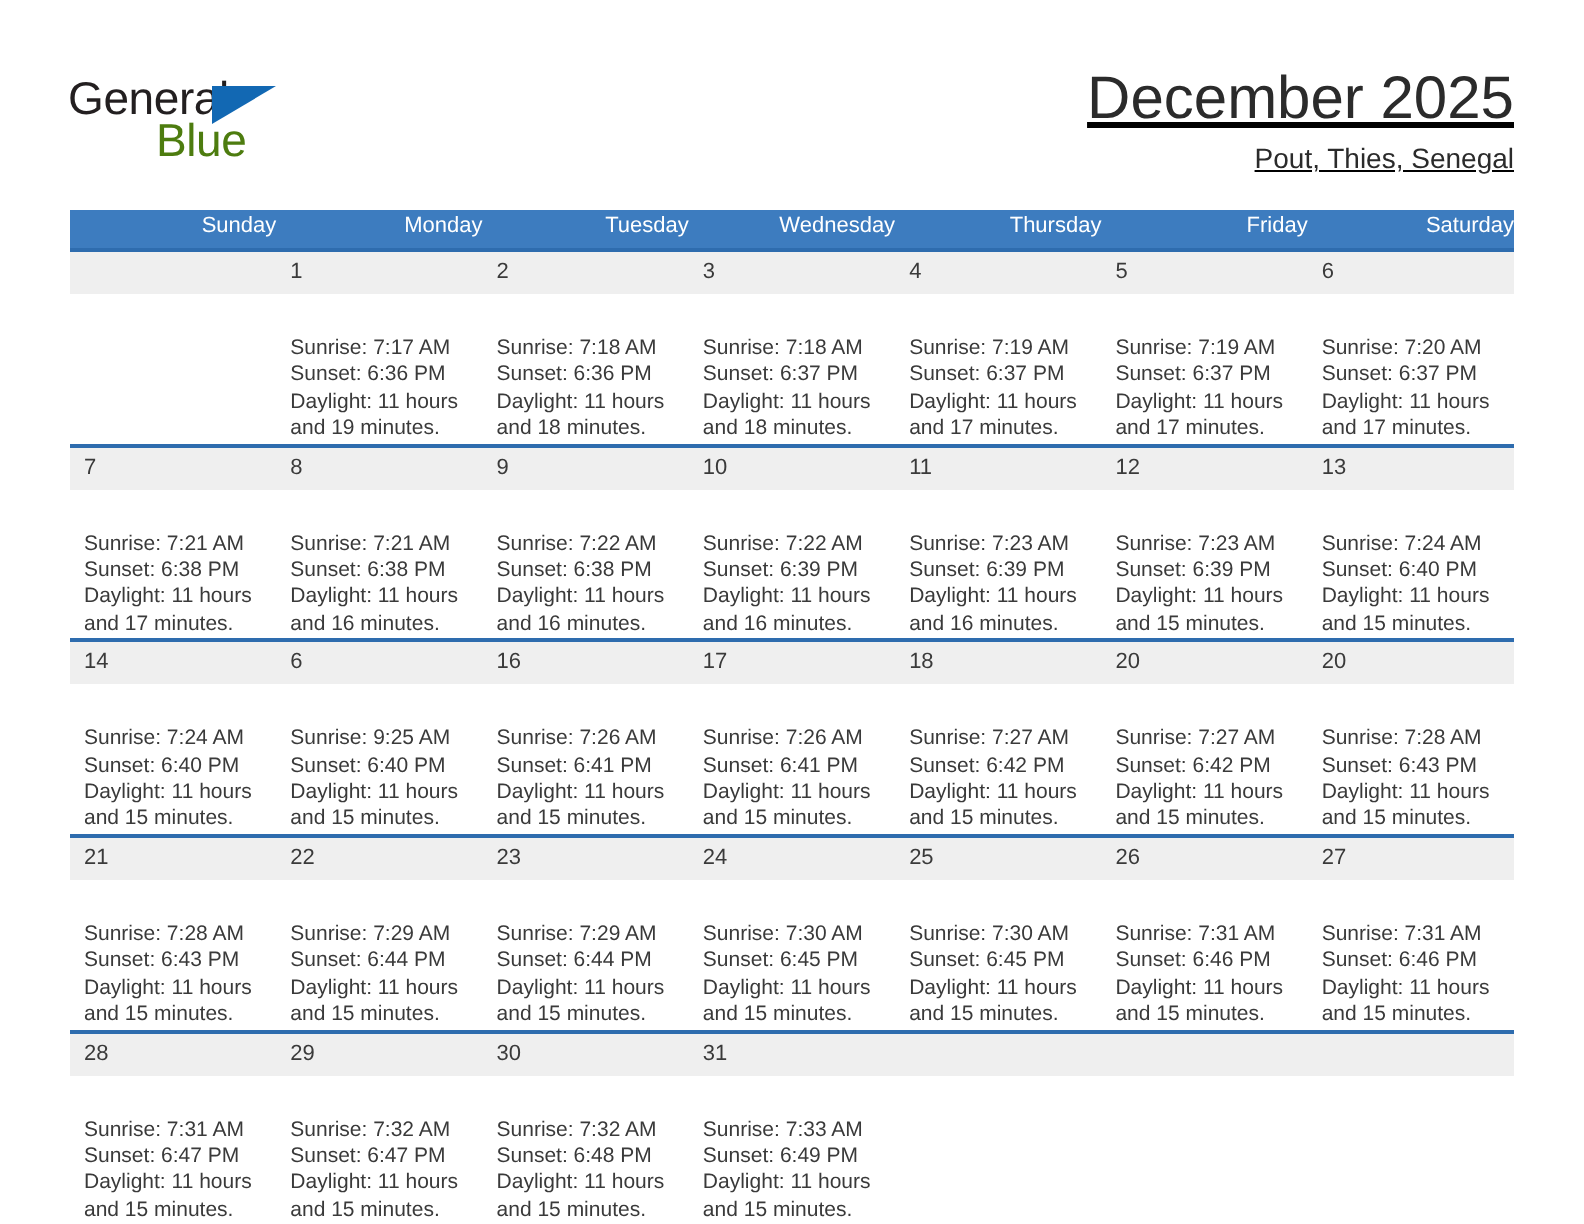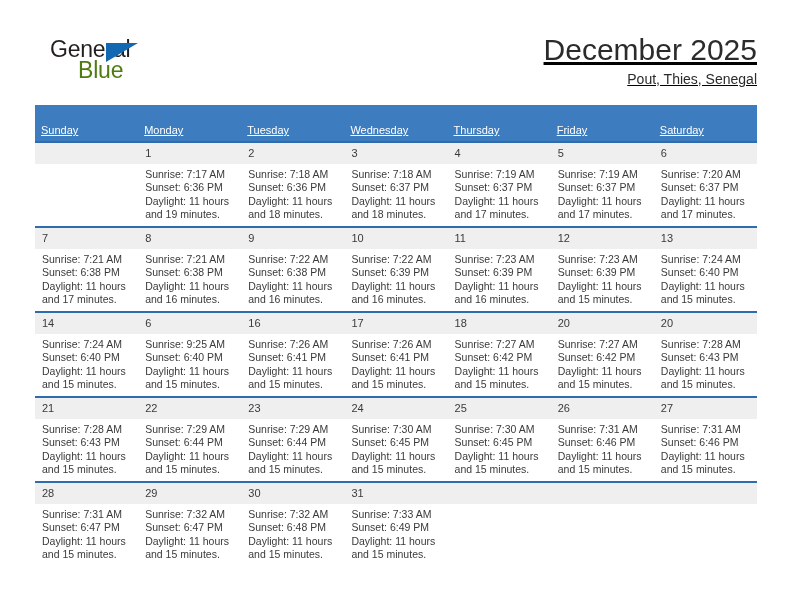--- a/index.html
+++ b/index.html
@@ -30,21 +30,21 @@
   }
   .brand {
     position: absolute;
     left: 34px;
     top: 36px;
     width: 160px;
     height: 52px;
   }
   .brand-general {
     position: absolute;
-    left: 16px;
+    left: 0;
     top: 0;
     font-size: 23px;
     color: #231f20;
     letter-spacing: -0.2px;
     line-height: 26px;
   }
   .brand-triangle {
     position: absolute;
     left: 72px;
     top: 7px;
@@ -90,25 +90,24 @@
     top: 105px;
     width: 722px;
     border-collapse: collapse;
     table-layout: fixed;
   }
   .calendar th {
     background: #3d7cbf;
     color: #ffffff;
     font-size: 11px;
     font-weight: normal;
-    text-align: left;
-    padding: 19px 0 5px 6px;
+    text-align: right;
+    padding: 2px 0 5px 6px;
     height: 11px;
     border: none;
-    text-decoration: underline;
   }
   .calendar td {
     width: 103.14px;
     height: 83px;
     vertical-align: top;
     padding: 0;
     border: none;
     border-top: 2px solid #2e6cae;
     background: #ffffff;
   }
@@ -118,21 +117,21 @@
     font-size: 11px;
     color: #3a3a3a;
     padding: 4px 0 5px 7px;
     height: 12px;
     line-height: 12px;
   }
   .daynum.empty {
     color: transparent;
   }
   .details {
-    padding: 4px 6px 0 7px;
+    padding: 21px 6px 0 7px;
     font-size: 10.5px;
     line-height: 13.4px;
     color: #3a3a3a;
   }
   .details div {
     white-space: nowrap;
   }
 </style>
 </head>
 <body>

